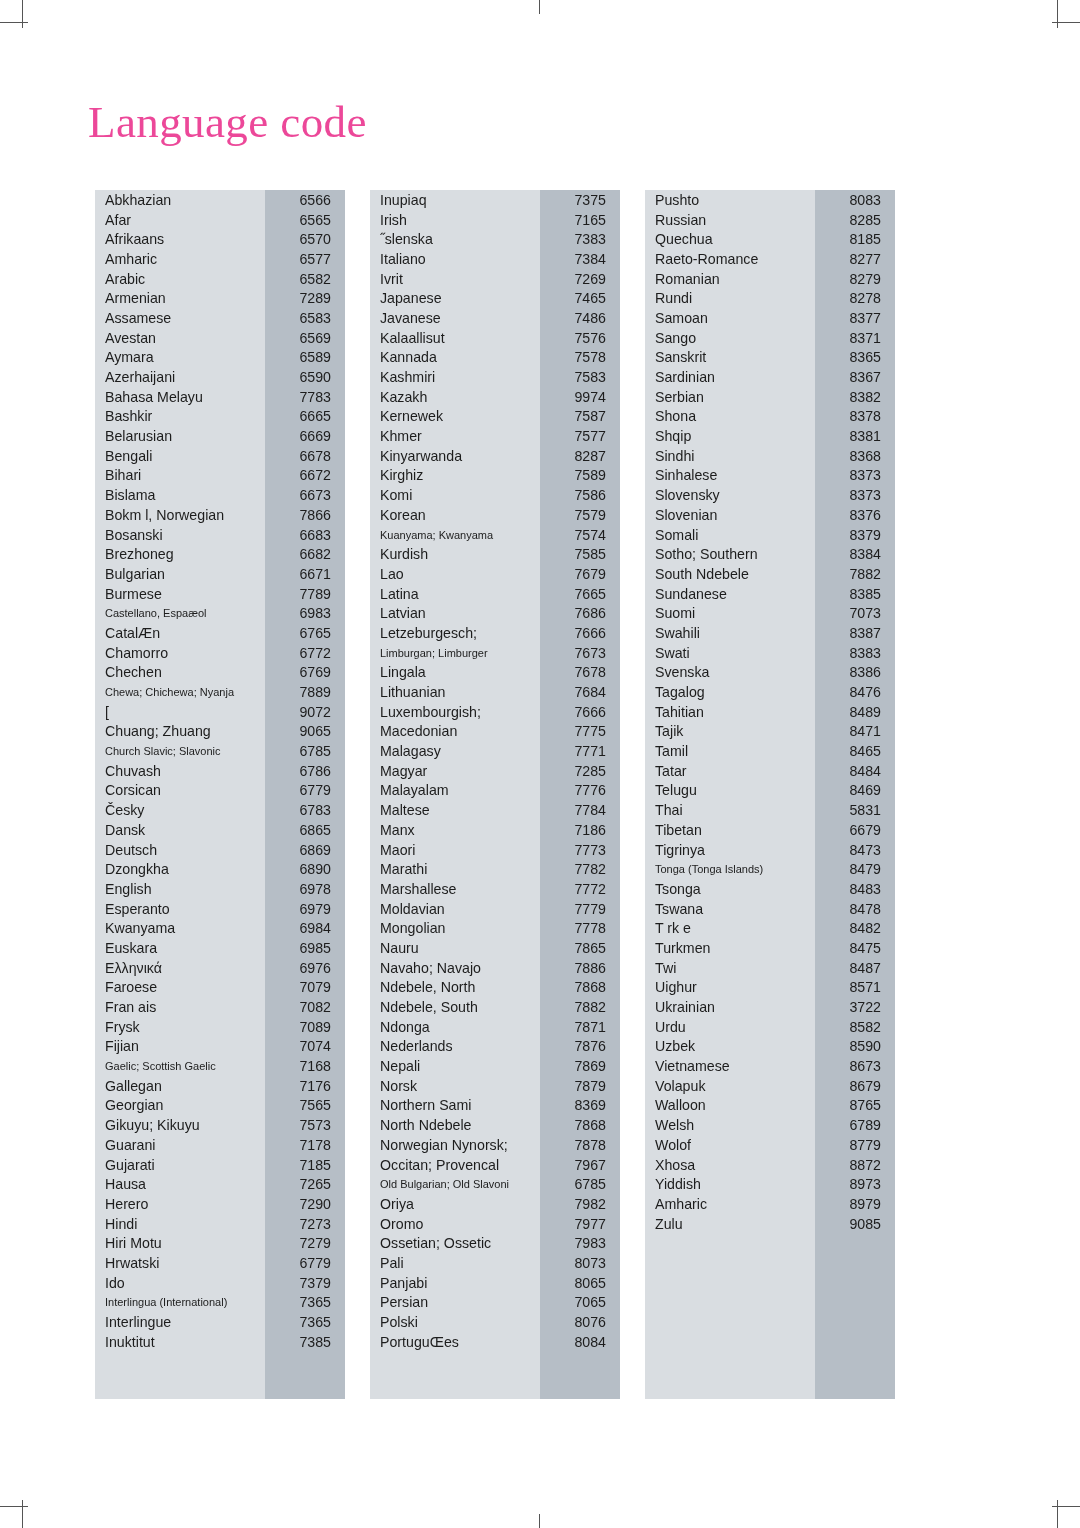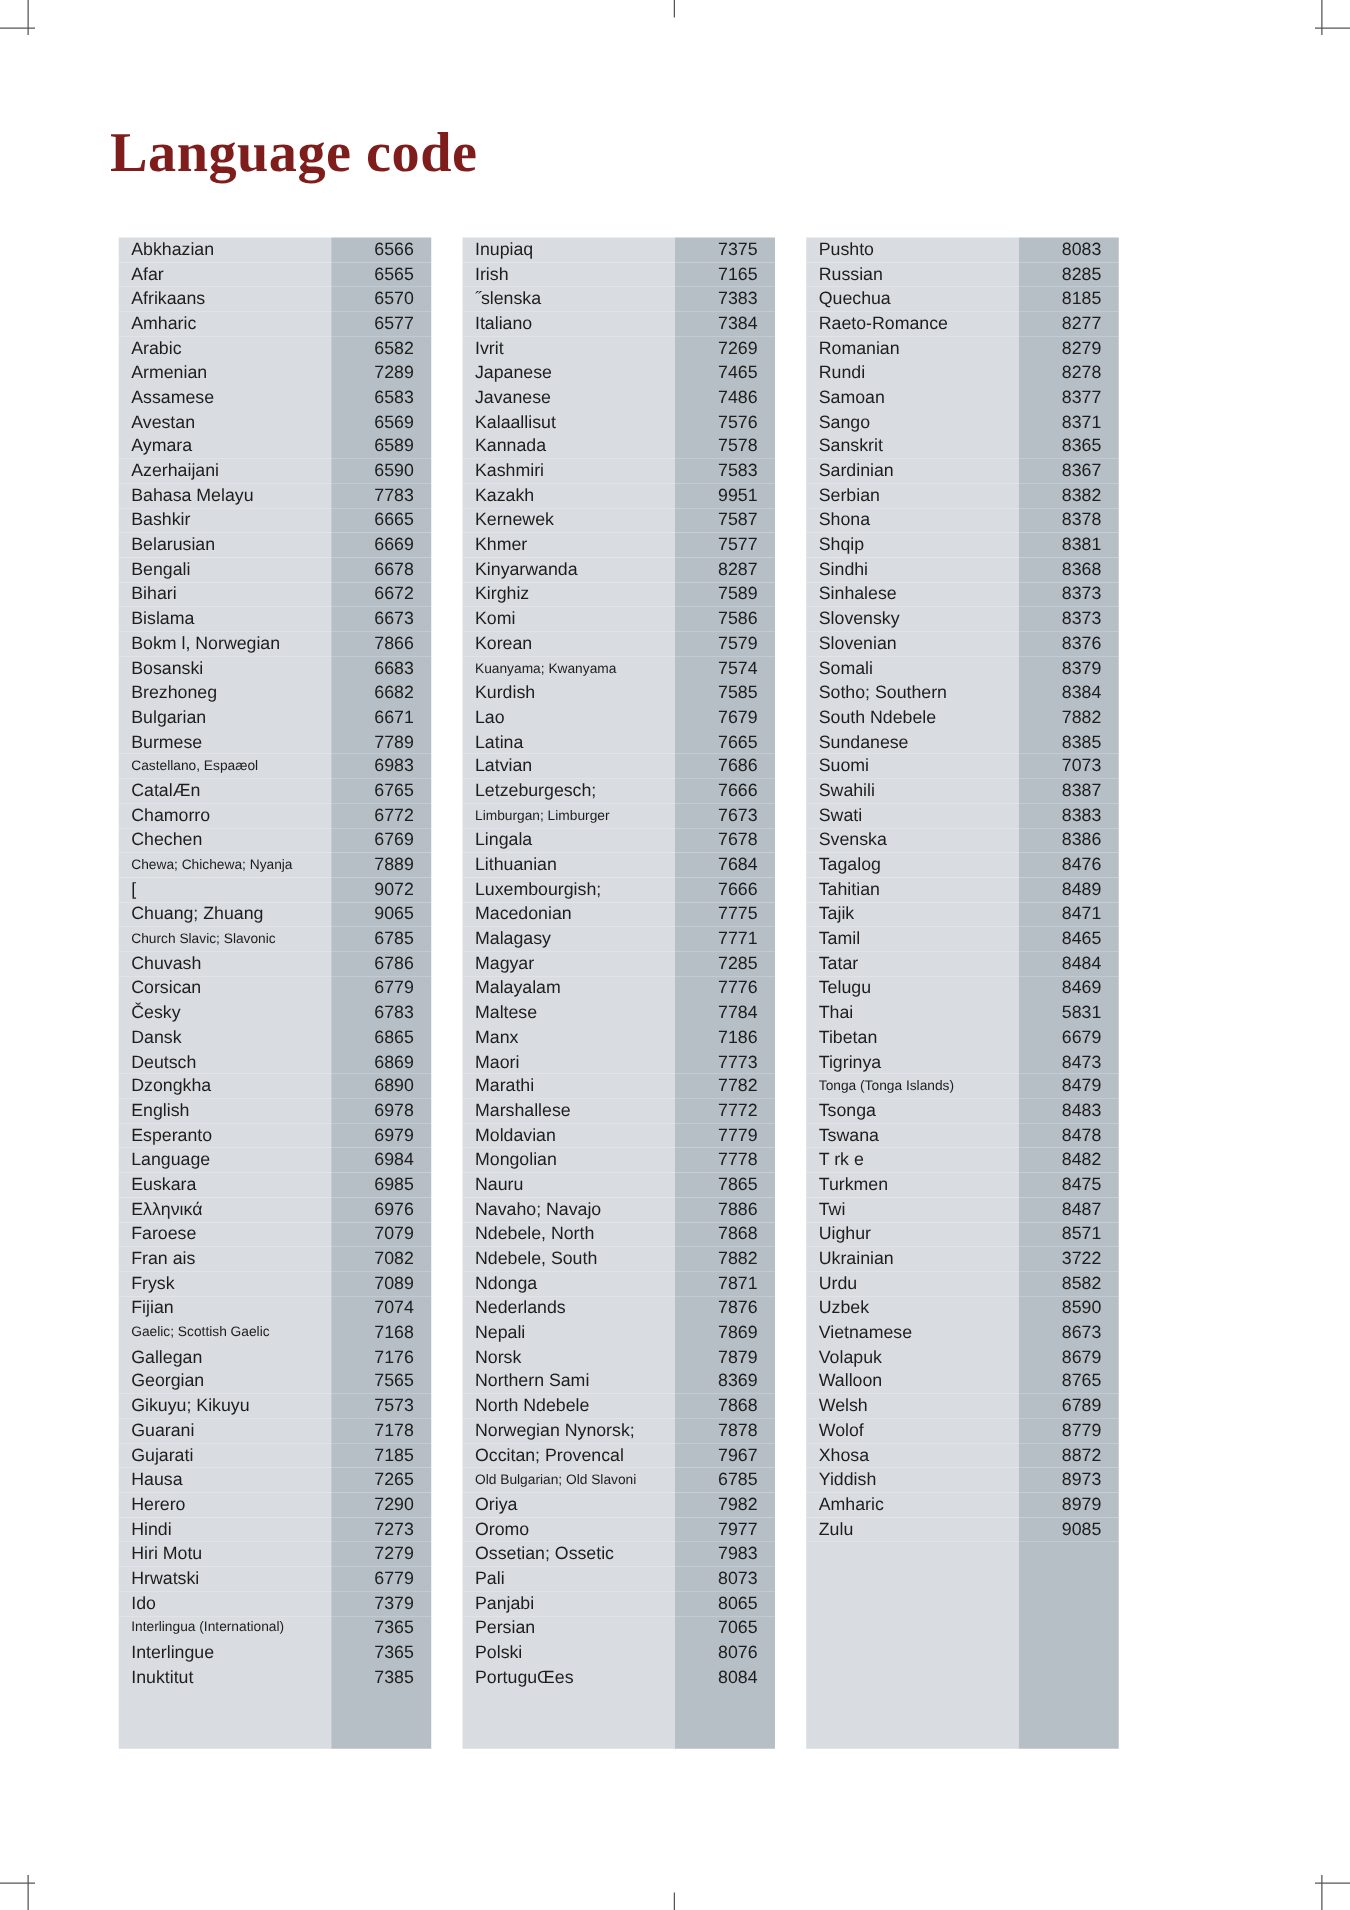--- a/index.html
+++ b/index.html
@@ -35,23 +35,23 @@
   .cm-top-center   { left: 539px; top: 0px;    width: 1px; height: 14px; }
   .cm-bot-center   { left: 539px; top: 1514px; width: 1px; height: 14px; }
 
   
   .page-title {
     position: absolute;
     left: 88px;
     top: 98px;
     font-family: "Liberation Serif", serif;
     font-size: 45px;
-    font-weight: bold;
+    font-weight: normal;
     letter-spacing: 0.4px;
-    color: #7f1d1d;
+    color: #ec4899;
     margin: 0;
     line-height: 1.1;
   }
 
   
   .tables {
     position: absolute;
     left: 95px;
     top: 190px;
     display: flex;
@@ -272,21 +272,21 @@
         </div>
         <div class="lang-row">
           <div class="lang-name">English</div>
           <div class="lang-code">6978</div>
         </div>
         <div class="lang-row">
           <div class="lang-name">Esperanto</div>
           <div class="lang-code">6979</div>
         </div>
         <div class="lang-row">
-          <div class="lang-name">Language</div>
+          <div class="lang-name">Kwanyama</div>
           <div class="lang-code">6984</div>
         </div>
         <div class="lang-row">
           <div class="lang-name">Euskara</div>
           <div class="lang-code">6985</div>
         </div>
         <div class="lang-row">
           <div class="lang-name">Ελληνικά</div>
           <div class="lang-code">6976</div>
         </div>
@@ -409,21 +409,21 @@
         <div class="lang-row">
           <div class="lang-name">Kannada</div>
           <div class="lang-code">7578</div>
         </div>
         <div class="lang-row">
           <div class="lang-name">Kashmiri</div>
           <div class="lang-code">7583</div>
         </div>
         <div class="lang-row">
           <div class="lang-name">Kazakh</div>
-          <div class="lang-code">9951</div>
+          <div class="lang-code">9974</div>
         </div>
         <div class="lang-row">
           <div class="lang-name">Kernewek</div>
           <div class="lang-code">7587</div>
         </div>
         <div class="lang-row">
           <div class="lang-name">Khmer</div>
           <div class="lang-code">7577</div>
         </div>
         <div class="lang-row">

